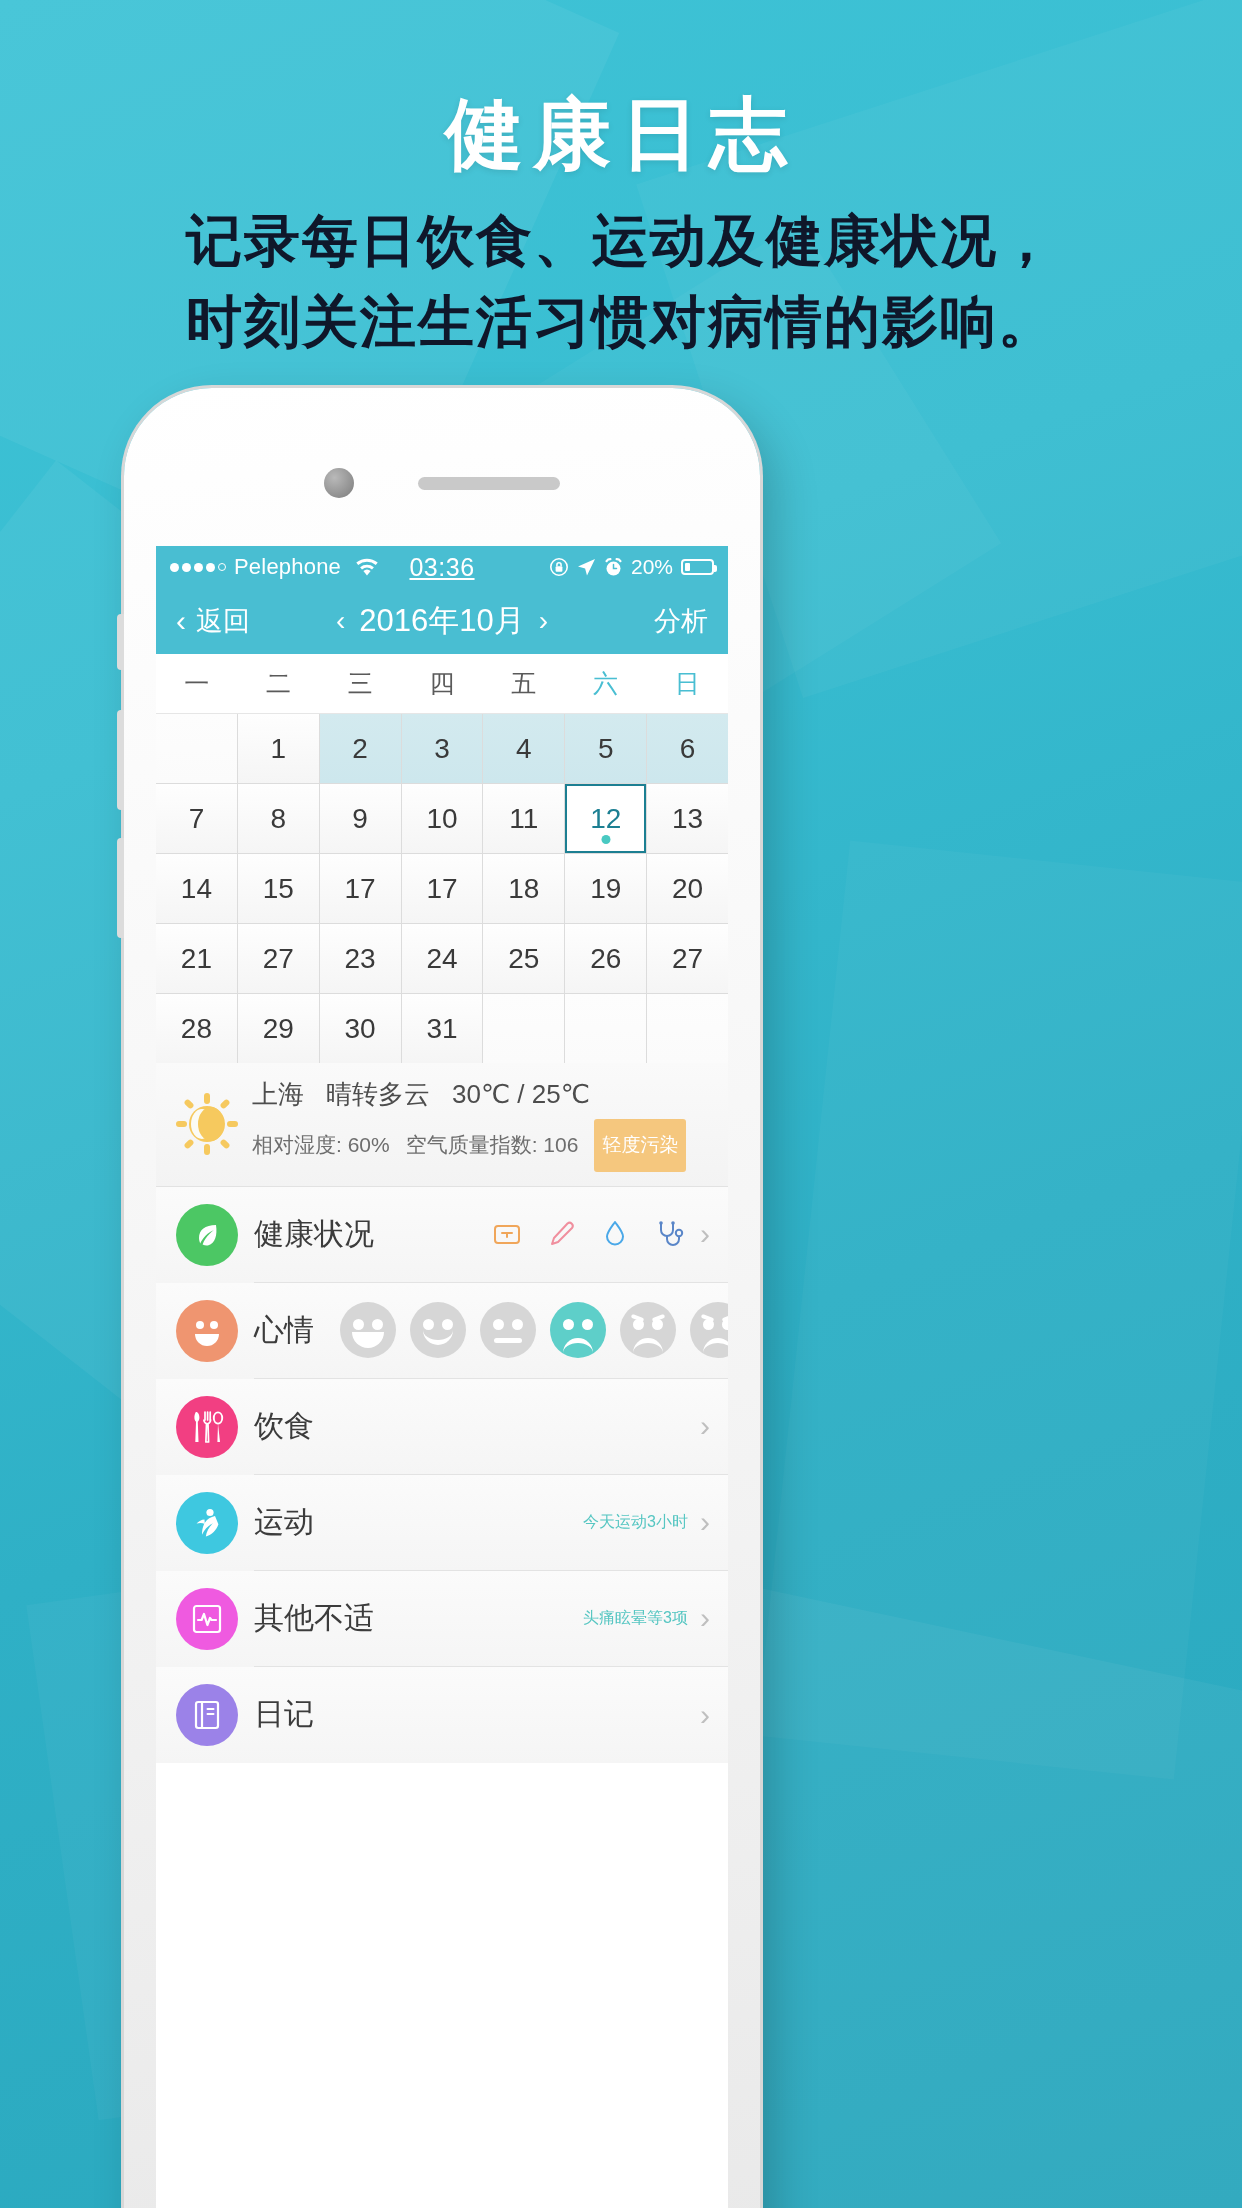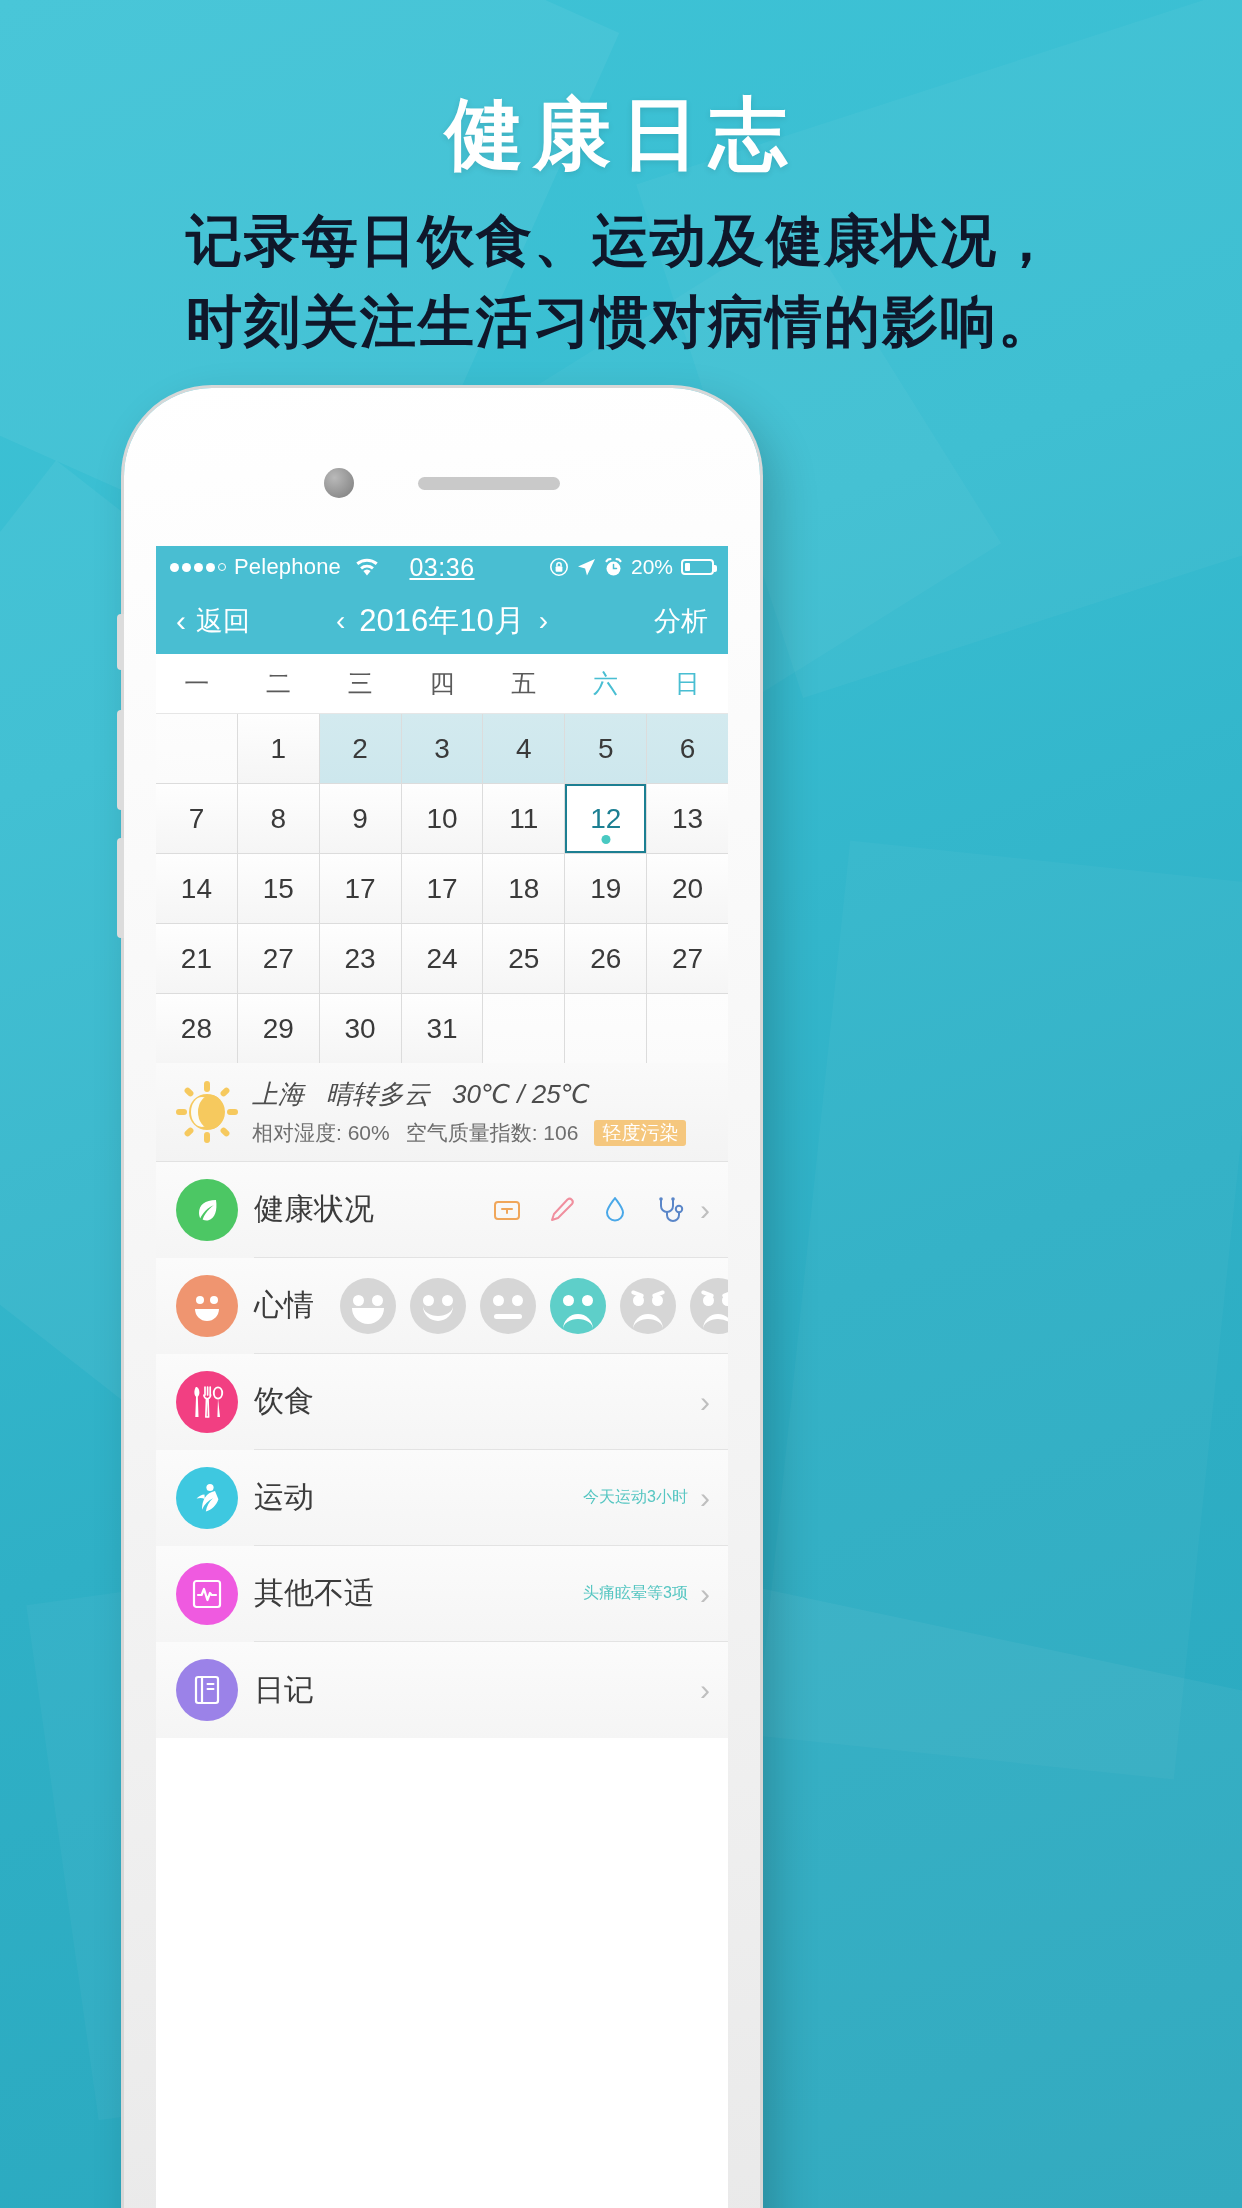--- a/index.html
+++ b/index.html
@@ -144,25 +144,25 @@
   }
   .sun-icon { width:62px; height:62px; position:relative; flex:none; margin-right:14px; }
   .sun-icon .core { position:absolute; left:13px; top:13px; width:36px; height:36px;
                     border-radius:50%; background:#f6c95e; }
   .sun-icon .moon { position:absolute; left:15px; top:16px; width:22px; height:30px;
                     border-radius:50%; background:#fbfbf5; }
   .sun-icon .moon2 { position:absolute; left:22px; top:14px; width:26px; height:34px;
                     border-radius:50%; background:#f6c95e; }
   .sun-icon .ray { position:absolute; background:#f6c95e; border-radius:3px; }
   .w-text { flex:1; }
-  .w-line1 { font-size:26px; color:#4d4d4d; display:flex; gap:22px; align-items:baseline;font-style:italic; }
+  .w-line1 { font-size:26px; color:#4d4d4d; display:flex; gap:22px; align-items:baseline; }
   .w-line2 { font-size:21px; color:#6e6e6e; margin-top:7px; display:flex; gap:16px; align-items:center; }
   .aqi-badge {
     background:#f5c77e; color:#ffffff; font-size:19px;
-    padding:3px 8px; border-radius:3px; line-height:1.1;
+    padding:16px 8px; border-radius:3px; line-height:1.1;
   }
 
   .row {
     display:flex; align-items:center; min-height:96px; padding-left:20px;
     background:linear-gradient(180deg,#fbfbfb,#f5f5f5);
   }
   .row-ic { width:62px; height:62px; border-radius:50%; flex:none; margin-right:16px;
             display:flex; align-items:center; justify-content:center; color:#fff; }
   .row-body {
     flex:1; display:flex; align-items:center; min-height:96px;

